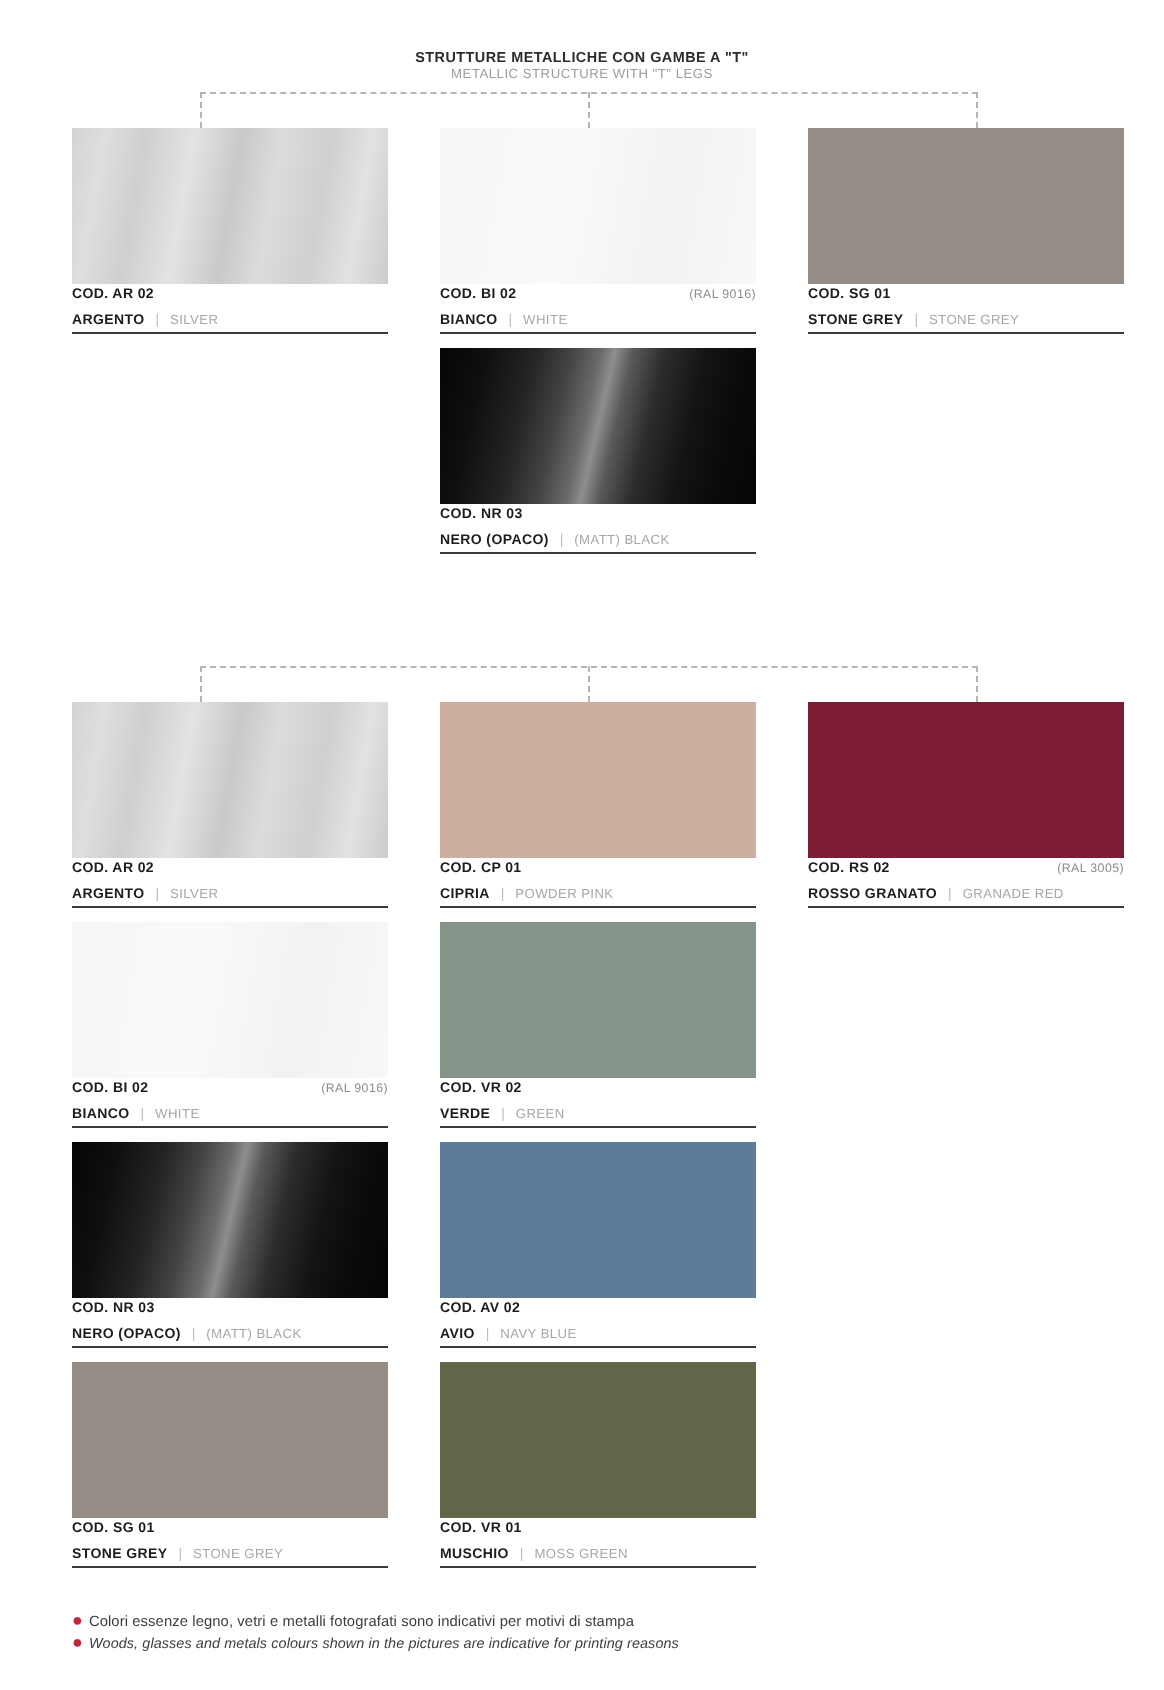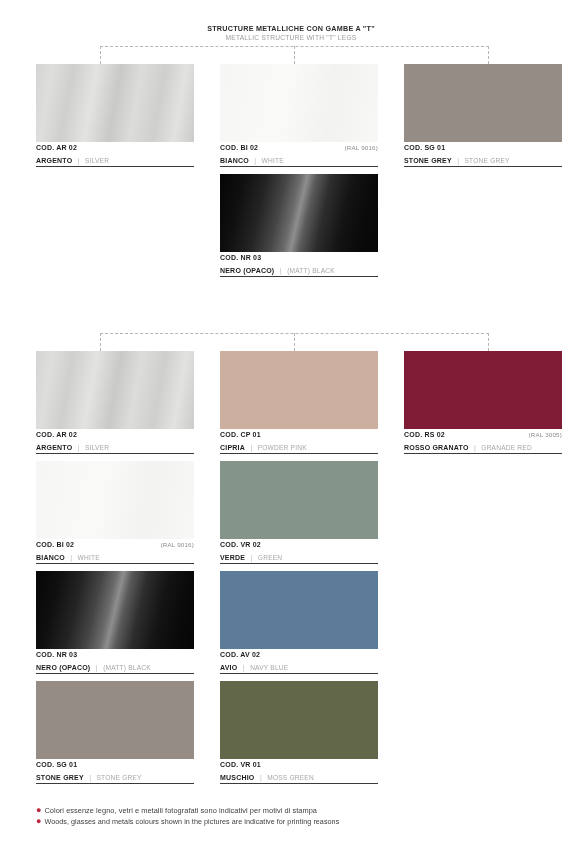--- a/index.html
+++ b/index.html
@@ -70,29 +70,29 @@
   }
   .name-it { font-size: 7px; font-weight: bold; color: #1c1c1c; letter-spacing: .2px; }
   .sep { font-size: 7px; color: #bdbdbd; padding: 0 1px; }
   .name-en { font-size: 6.6px; font-weight: normal; color: #a7a7a7; letter-spacing: .2px; }
 
   
   .footer { position: absolute; left: 36px; bottom: 18px; }
   .note { display: flex; align-items: baseline; line-height: 11px; }
   .bullet { color: #c1273c; font-size: 9px; line-height: 11px; padding-right: 3px; }
   .note-it { font-size: 7.4px; color: #3d3d3d; letter-spacing: .05px; }
-  .note-en { font-size: 7.2px; color: #3d3d3d; letter-spacing: .05px; }
+  .note-en { font-size: 7.2px; color: #3d3d3d; font-style: italic; letter-spacing: .05px; }
 </style>
 </head>
 <body>
 
 <div class="page">
 
   <div class="section-head" style="top:24px;">
-    <div class="it">STRUCTURE METALLICHE CON GAMBE A "T"</div>
+    <div class="it">STRUTTURE METALLICHE CON GAMBE A "T"</div>
     <div class="en">METALLIC STRUCTURE WITH "T" LEGS</div>
   </div>
 
   <div class="bracket" style="left:100px; top:46px; width:389px; height:18px;">
     <div class="hline" style="width:389px;"></div>
     <div class="vline" style="left:0px; height:18px;"></div>
     <div class="vline" style="left:194px; height:18px;"></div>
     <div class="vline" style="left:388px; height:18px;"></div>
   </div>
 

